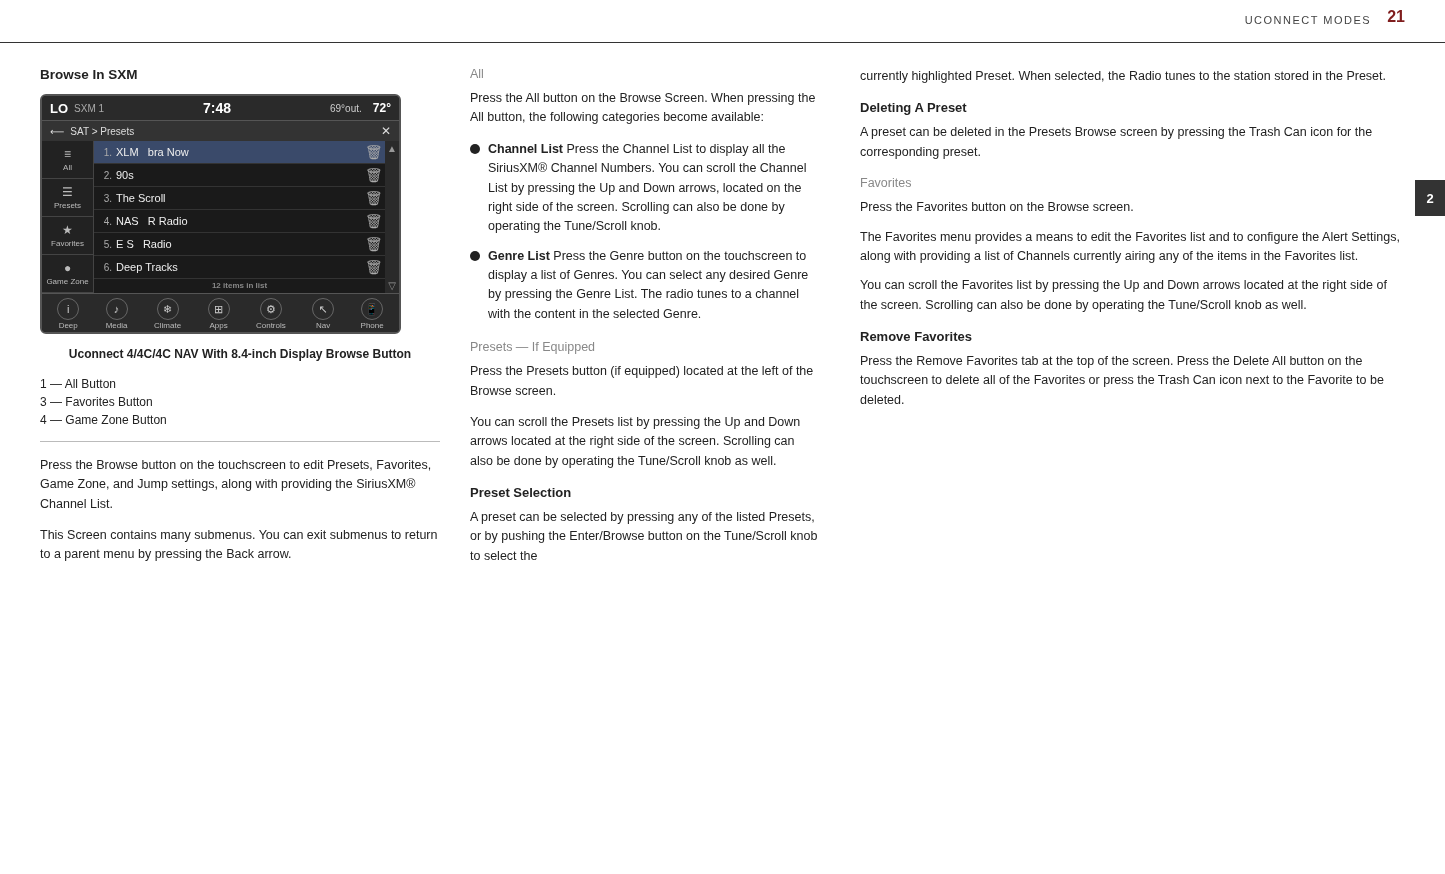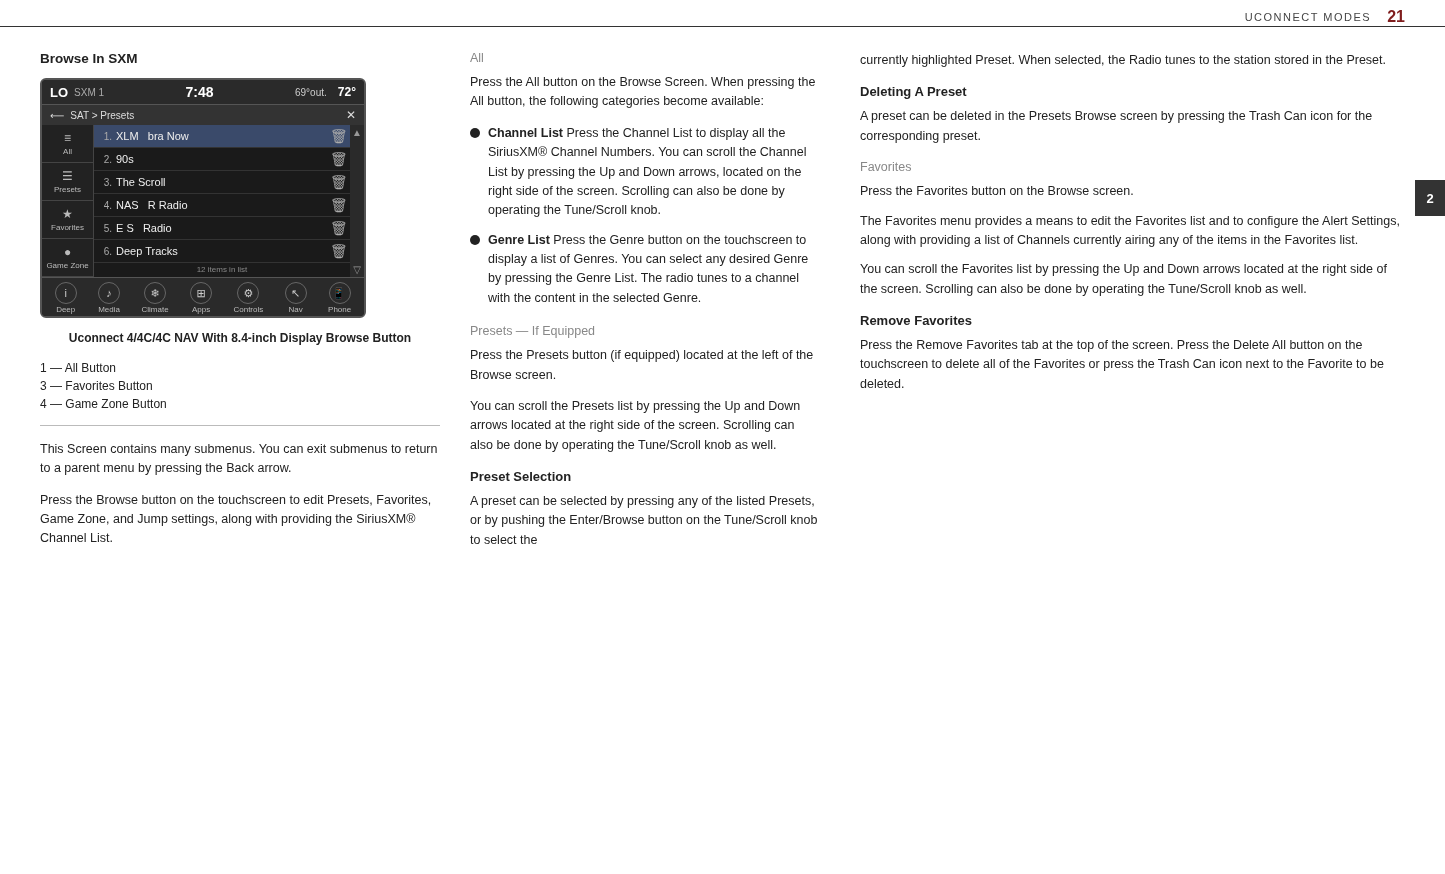--- a/index.html
+++ b/index.html
@@ -10,22 +10,22 @@
       color: #222;
       width: 1445px;
       min-height: 874px;
       position: relative;
     }
 
     
     .header-bar {
       display: flex;
       justify-content: flex-end;
-      align-items: center;
-      padding: 8px 40px 0 40px;
+      align-items: flex-end;
+      padding: 8px 40px 16px 40px;
       border-bottom: 1.5px solid #333;
     }
     .header-title {
       font-size: 11px;
       letter-spacing: 1.5px;
       text-transform: uppercase;
       color: #444;
       margin-right: 16px;
     }
     .header-page {
@@ -85,21 +85,21 @@
       margin-bottom: 12px;
     }
 
     
     .device-mockup {
       border: 2px solid #555;
       border-radius: 6px;
       background: #1a1a1a;
       color: #fff;
       margin-bottom: 12px;
-      width: 326px;
+      width: 361px;
       overflow: hidden;
     }
 
     .device-top-bar {
       display: flex;
       justify-content: space-between;
       align-items: center;
       background: #2a2a2a;
       padding: 4px 8px;
       font-size: 11px;
@@ -190,20 +190,21 @@
     }
     .device-scroll-up, .device-scroll-down {
       color: #999;
       font-size: 10px;
     }
     .device-items-count {
       font-size: 8px;
       color: #888;
       padding: 2px 4px;
       text-align: center;
+      font-weight: bold;
     }
     .device-bottom-bar {
       background: #2a2a2a;
       border-top: 1px solid #555;
       display: flex;
       justify-content: space-around;
       padding: 4px 2px 2px 2px;
     }
     .device-bottom-btn {
       display: flex;
@@ -441,22 +442,22 @@
     <div class="figure-caption">Uconnect 4/4C/4C NAV With 8.4-inch Display Browse Button</div>
 
     <ul class="legend-list">
       <li>1 — All Button</li>
       <li>3 — Favorites Button</li>
       <li>4 — Game Zone Button</li>
     </ul>
 
     <hr class="divider-line">
 
+    <p class="body-text">Press the Browse button on the touchscreen to edit Presets, Favorites, Game Zone, and Jump settings, along with providing the SiriusXM® Channel List.</p>
     <p class="body-text">This Screen contains many submenus. You can exit submenus to return to a parent menu by pressing the Back arrow.</p>
-    <p class="body-text">Press the Browse button on the touchscreen to edit Presets, Favorites, Game Zone, and Jump settings, along with providing the SiriusXM® Channel List.</p>
   </div>
 
   <div class="mid-col">
     <div class="mid-section-heading">All</div>
     <p class="body-text">Press the All button on the Browse Screen. When pressing the All button, the following categories become available:</p>
 
     <div class="bullet-item">
       <span class="bullet-dot"></span>
       <span class="bullet-text">
         <strong>Channel List</strong><span> Press the Channel List to display all the SiriusXM® Channel Numbers. You can scroll the Channel List by pressing the Up and Down arrows, located on the right side of the screen. Scrolling can also be done by operating the Tune/Scroll knob.</span>

